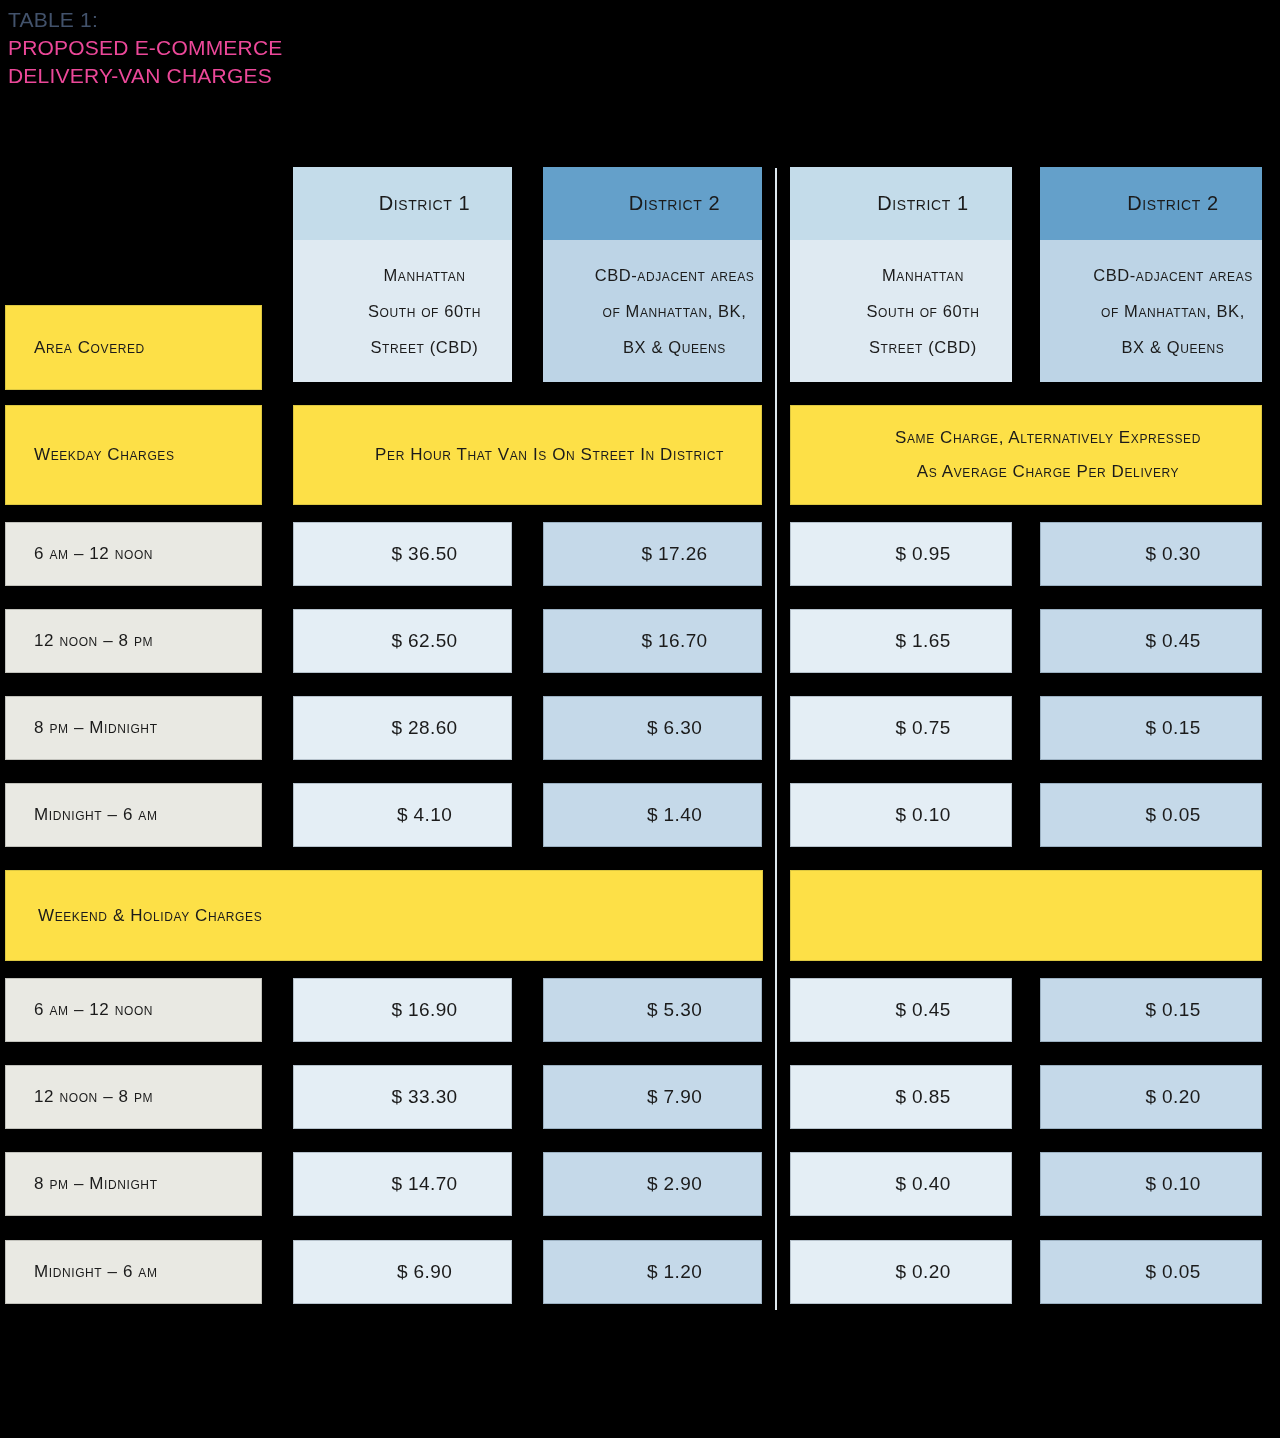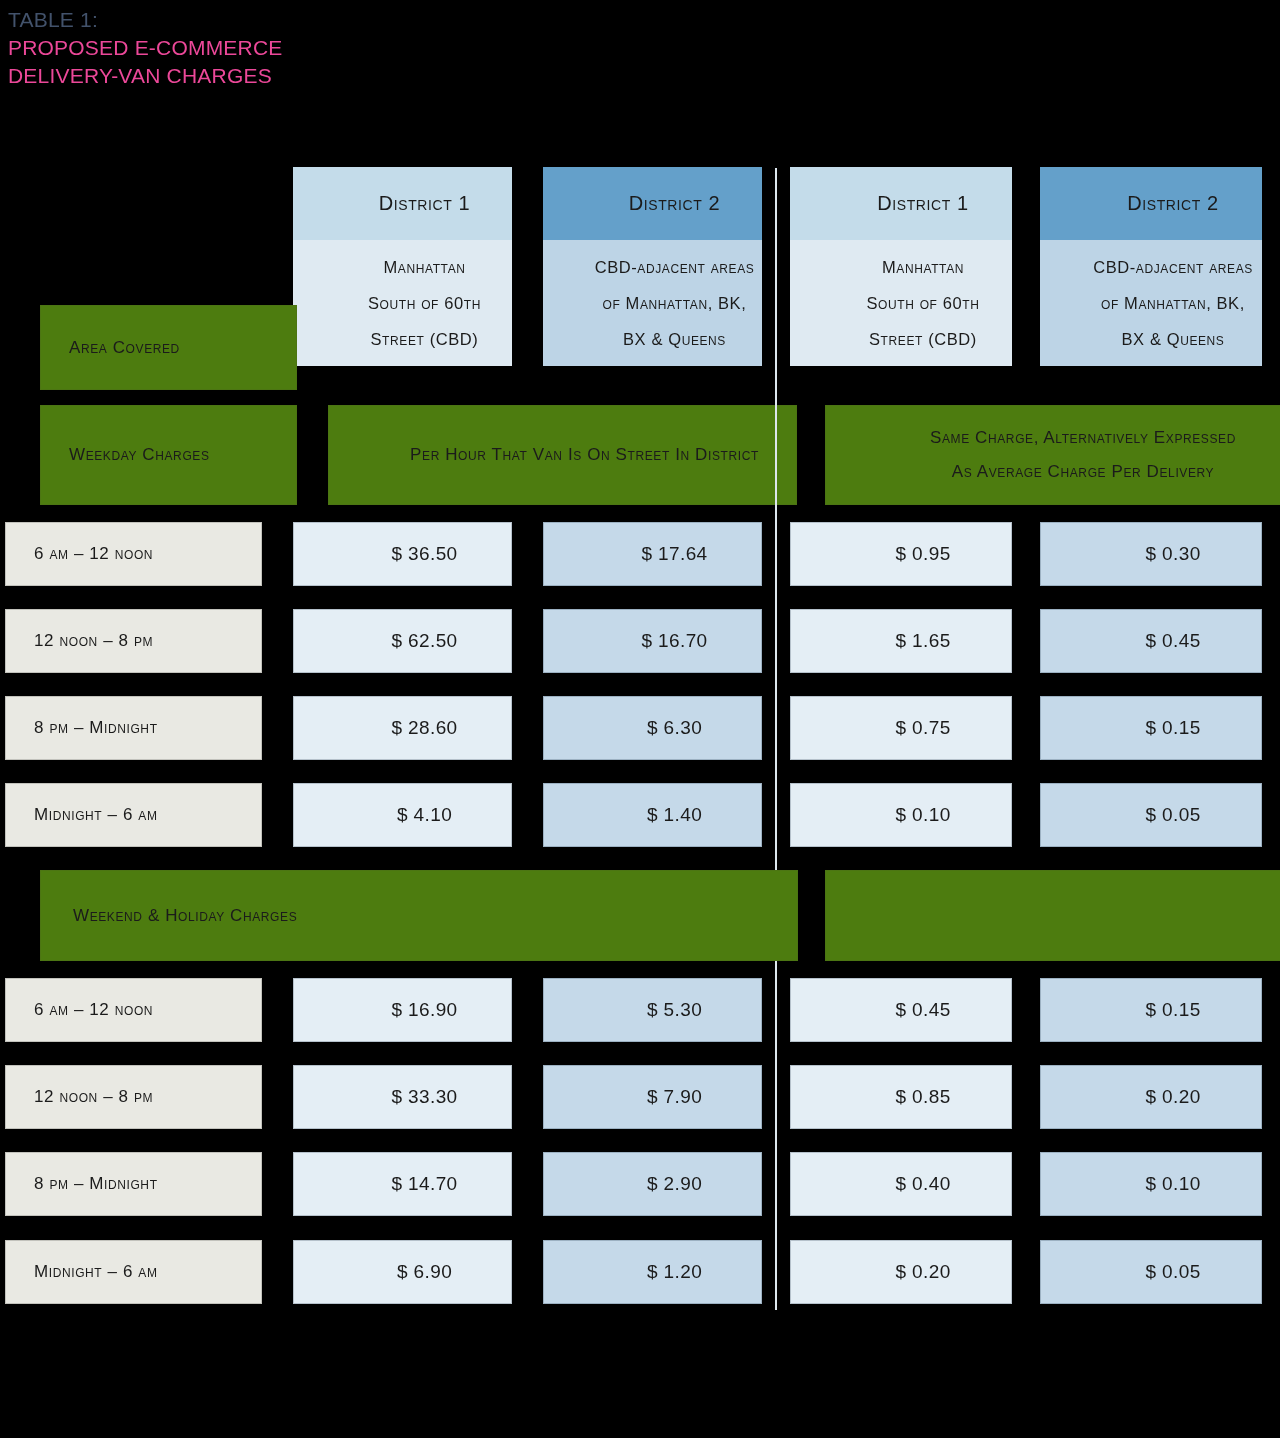--- a/index.html
+++ b/index.html
@@ -26,26 +26,26 @@
   .col3{left:790px;width:222px;}
   .col4{left:1040px;width:222px;}
 
   
   .d1-head{background:#c4dcea;}
   .d1-body{background:#dfeaf2;}
   .d2-head{background:#64a0ca;}
   .d2-body{background:#bdd4e6;}
   .d1-val{background:#e4eef5;border:1px solid rgba(60,80,95,0.28);}
   .d2-val{background:#c5d9e9;border:1px solid rgba(50,75,95,0.28);}
-  .green{background:#4d7c0f;border:1px solid rgba(70,90,40,0.18);margin-left:35px;}
+  .green{background:#fde047;border:1px solid rgba(70,90,40,0.18);}
   .gray{background:#e9e9e3;border:1px solid rgba(80,80,70,0.25);}
 
   
   .hdr{top:167px;height:73px;font-size:20px;}
-  .area{top:240px;height:126px;font-size:16.5px;line-height:36px;white-space:pre-line;}
+  .area{top:240px;height:142px;font-size:16.5px;line-height:36px;white-space:pre-line;}
 
   
   .lab-area{top:305px;height:85px;}
   .lab-weekday{top:405px;height:100px;}
   .pad{padding-left:28px;font-size:17px;}
 
   
   .unit{top:405px;height:100px;font-size:17px;line-height:34px;white-space:pre-line;}
   .unit-l{left:293px;width:469px;}
   .unit-r{left:790px;width:472px;}
@@ -102,21 +102,21 @@
 
   <div class="cell unit unit-l center sc green">Per Hour That Van Is On Street In District</div>
   <div class="cell unit unit-r center sc green">Same Charge, Alternatively Expressed
 As Average Charge Per Delivery</div>
 
   <div class="divider"></div>
 
   <div class="row" style="top:522px">
     <div class="cell sc pad col-label gray">6 am – 12 noon</div>
     <div class="cell center val col1 d1-val">$ 36.50</div>
-    <div class="cell center val col2 d2-val">$ 17.64</div>
+    <div class="cell center val col2 d2-val">$ 17.26</div>
     <div class="cell center val col3 d1-val">$ 0.95</div>
     <div class="cell center val col4 d2-val">$ 0.30</div>
   </div>
   <div class="row" style="top:609px">
     <div class="cell sc pad col-label gray">12 noon – 8 pm</div>
     <div class="cell center val col1 d1-val">$ 62.50</div>
     <div class="cell center val col2 d2-val">$ 16.70</div>
     <div class="cell center val col3 d1-val">$ 1.65</div>
     <div class="cell center val col4 d2-val">$ 0.45</div>
   </div>

